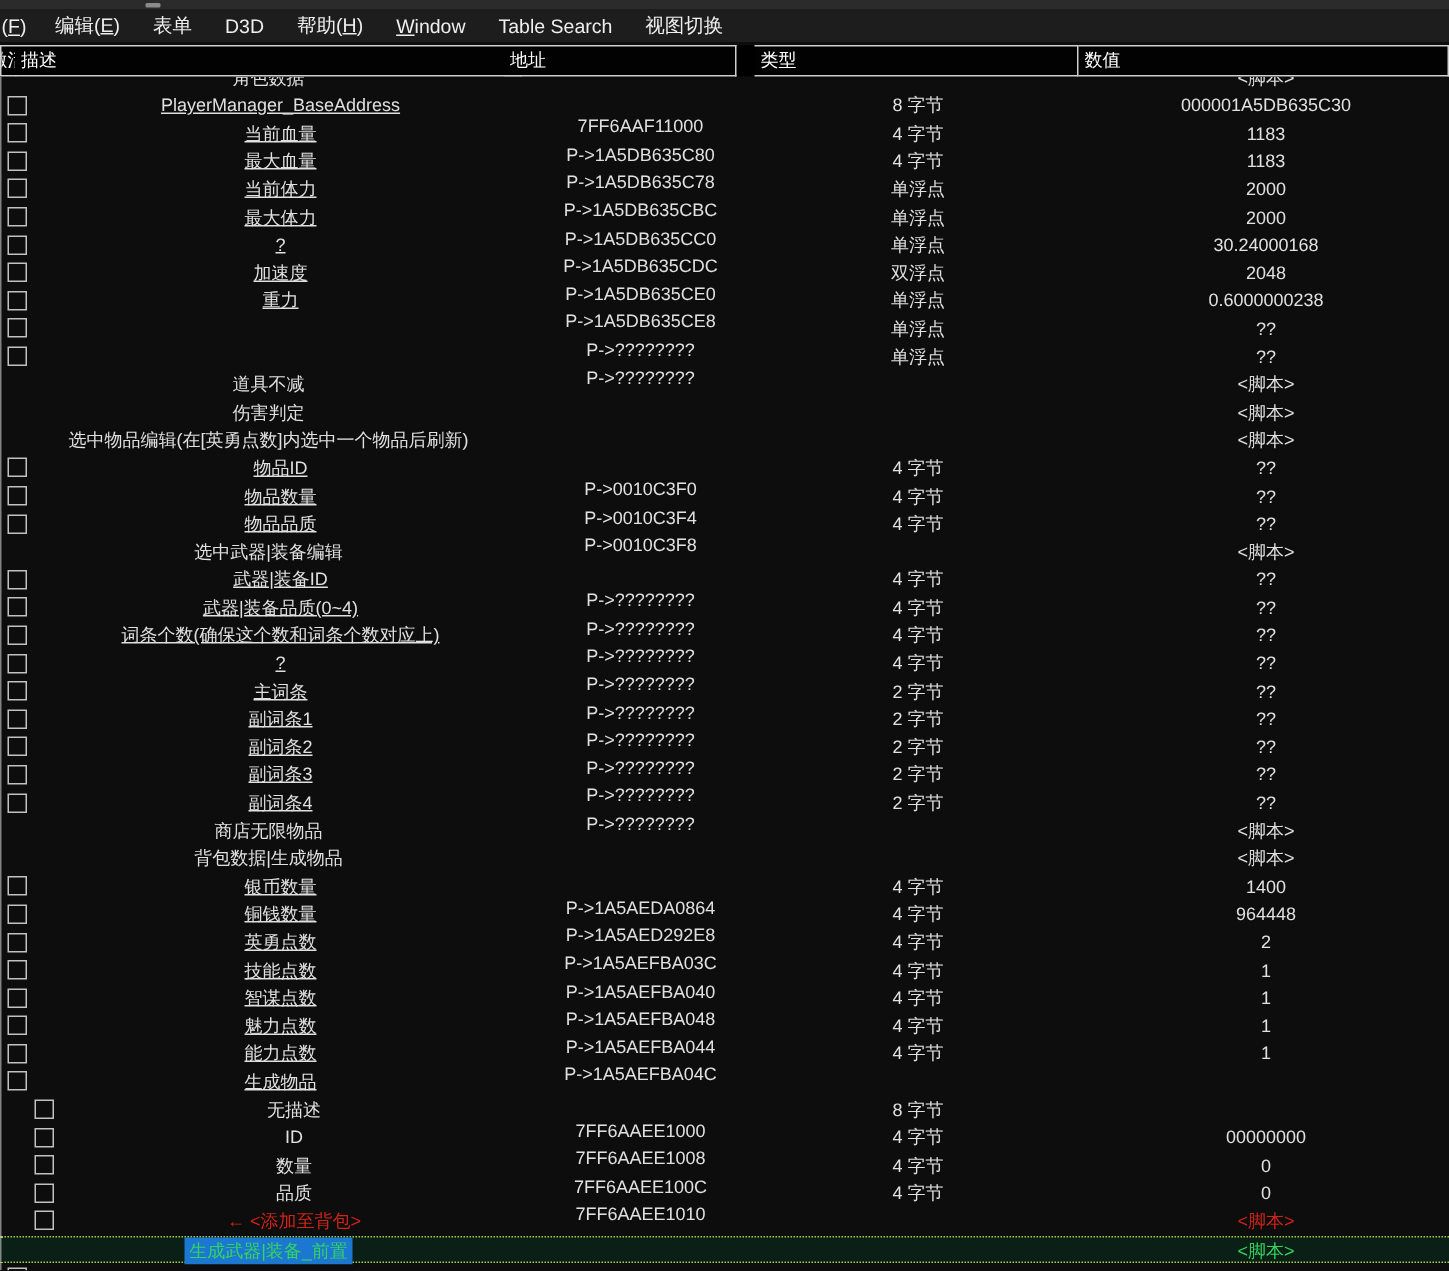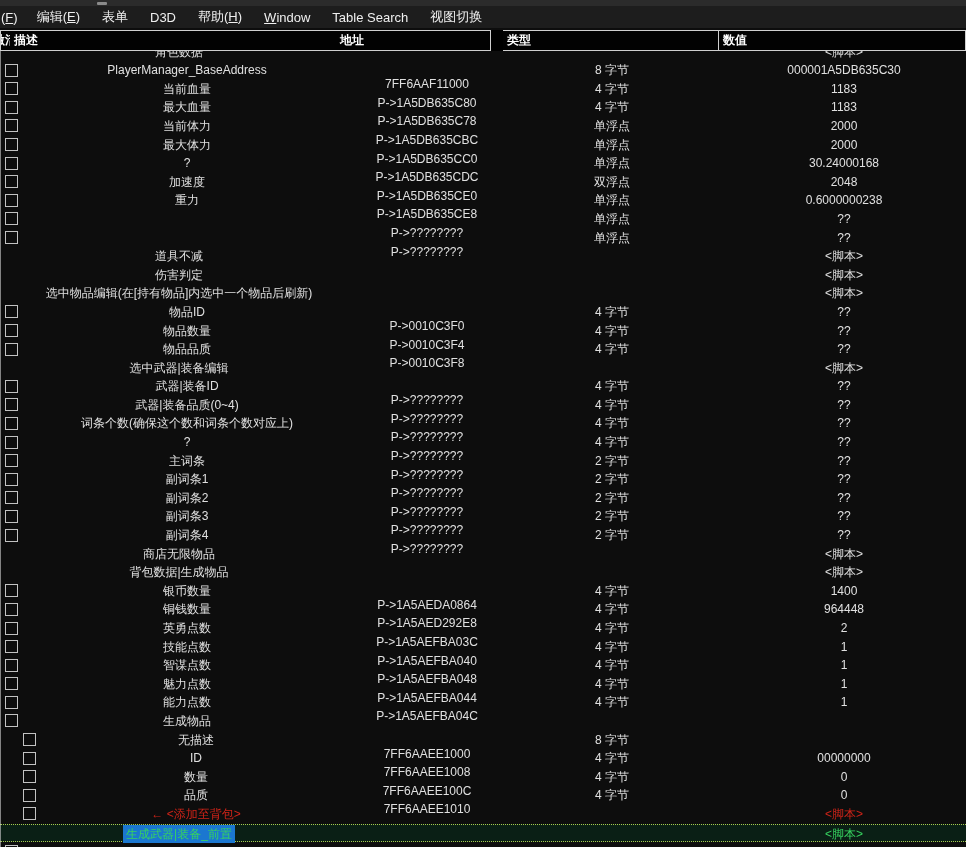--- a/index.html
+++ b/index.html
@@ -20,21 +20,21 @@
 
   .menubar {
     position:absolute; top:6px; left:0; right:0; height:22px;
     background:#1d1d1d; display:flex; align-items:center;
     color:#efefef; font-size:13px;
   }
   .menu-item { padding:0 11px; cursor:default; }
   .menu-item:first-child { padding-left:1px; padding-right:8px; }
   .menu-item u { text-decoration:underline; }
 
-  .theader { position:absolute; top:30px; left:0; width:966px; height:21px; background:#000; color:#fff; font-size:12px; z-index:10;font-weight:bold; }
+  .theader { position:absolute; top:30px; left:0; width:966px; height:21px; background:#000; color:#fff; font-size:12px; z-index:10; }
   .hc { position:absolute; top:0; height:21px; border:1px solid #cfcfcf; border-left:none;
         padding-left:4px; line-height:19px; white-space:nowrap; overflow:hidden; background:#020202; }
   .hc0 { left:0; width:11px; border-left:1px solid #cfcfcf; padding-left:0; }
   .hc0 span { display:inline-block; margin-left:-8px; }
   .hc1 { left:10px;  width:338px; }
   .hc2 { left:336px; width:155px; }
   .hc3 { left:503px; width:216px; }
   .hc4 { left:719px; width:247px; }
 
   .tbody { position:absolute; top:51px; left:0; width:966px; height:796px; overflow:hidden; background:#0d0d0d;text-align:center; }
@@ -42,21 +42,21 @@
 
   .row { position:relative; height:18.6px; line-height:18.6px; font-size:12px; color:#e0e0e0; white-space:nowrap; }
   .row.first { margin-top:-8.4px; }
 
   .cb { position:absolute; top:2.5px; width:13px; height:13px; border:1px solid #c2c2c2; background:transparent; }
   .lvl1 .cb { left:5px; }
   .lvl2 .cb { left:23px; }
 
   .cell { position:absolute; top:0; overflow:hidden; }
   .desc { left:12px; width:334px; }
-  .lvl1 .desc { left:28px; width:318px; }
+  .lvl1 .desc { left:28px; width:318px;text-decoration:underline; }
   .lvl2 .desc { left:46px; width:300px; }
   .addr { left:352px; width:150px;margin-top:14px; }
   .type { left:507px; width:210px; }
   .val  { left:723px; width:242px; }
 
   .row.red .desc, .row.red .val { color:var(--red); }
 
   .row.selected { background:var(--selrowbg); border-top:1px dotted var(--ants); border-bottom:1px dotted var(--ants); }
   .row.selected .desc { color:var(--green); }
   .row.selected .desc .hl { background:var(--selblue); padding:12px 3px 2px 3px; }
@@ -166,21 +166,21 @@
     </div>
     <div class="row lvl0">
       <span class="cell desc">道具不减</span>
       <span class="cell val">&lt;脚本&gt;</span>
     </div>
     <div class="row lvl0">
       <span class="cell desc">伤害判定</span>
       <span class="cell val">&lt;脚本&gt;</span>
     </div>
     <div class="row lvl0">
-      <span class="cell desc">选中物品编辑(在[持有物品]内选中一个物品后刷新)</span>
+      <span class="cell desc">选中物品编辑(在[英勇点数]内选中一个物品后刷新)</span>
       <span class="cell val">&lt;脚本&gt;</span>
     </div>
     <div class="row lvl1">
       <span class="cb"></span>
       <span class="cell desc">物品ID</span>
       <span class="cell addr">P-&gt;0010C3F0</span>
       <span class="cell type">4 字节</span>
       <span class="cell val">??</span>
     </div>
     <div class="row lvl1">

